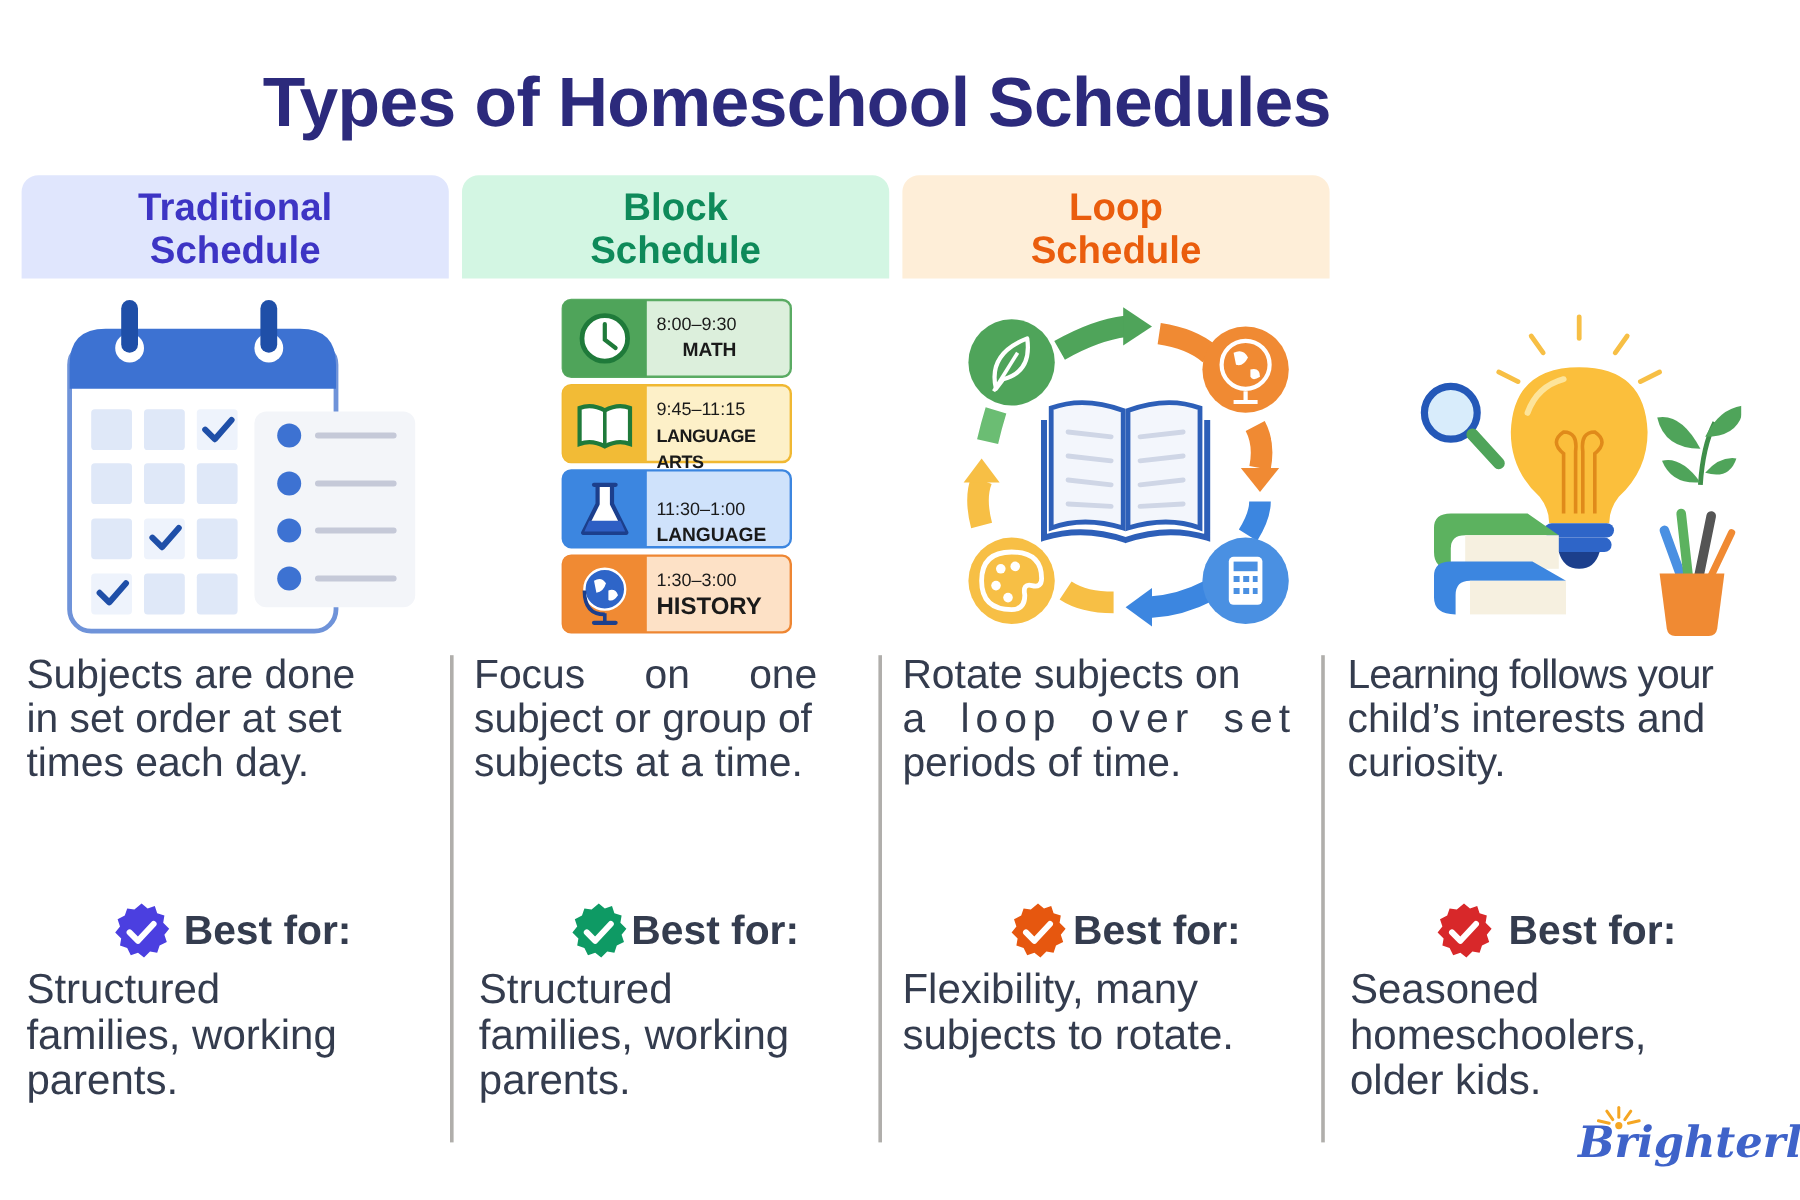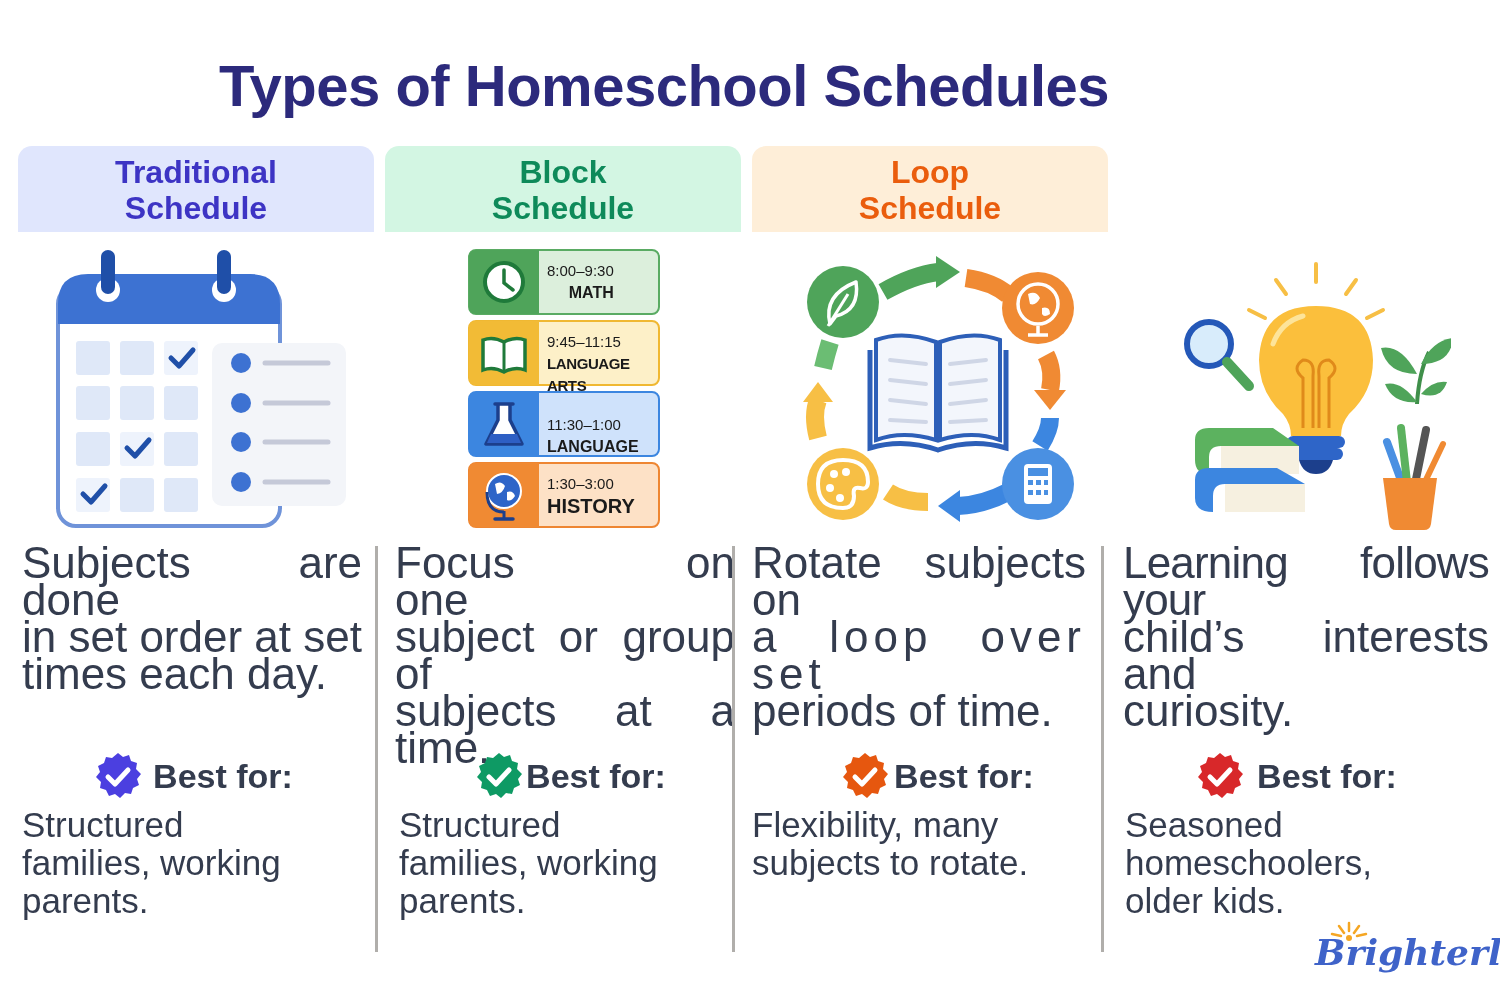--- a/index.html
+++ b/index.html
@@ -21,21 +21,21 @@
     width: 356px; height: 86px; border-radius: 14px 14px 0 0;
     display: flex; flex-direction: column; align-items: center; justify-content: center;
     font-size: 32px; font-weight: 700; line-height: 36px; text-align: center; padding-top: 2px;
   }
 
   .illus { position: absolute; top: 100px; left: 20px; width: 316px; height: 285px; }
   .illus svg { width: 100%; height: 100%; }
 
   .desc {
     position: absolute; top: 398px; left: 4px; width: 340px;
-    font-size: 44px; line-height: 37px; color: #343c4e; text-align: justify;
+    font-size: 34px; line-height: 37px; color: #343c4e; text-align: justify;
     text-align-last: left;
   }
   .desc span { display: block; }
 
   .best { position: absolute; top: 600px; left: 0; width: 350px; }
   .best-row { display: flex; align-items: center; height: 60px; justify-content: center; }
   .badge { width: 50px; height: 50px; margin-right: 10px; flex-shrink: 0; }
   .best-label { font-size: 34px; font-weight: 700; color: #343c4e; }
   .best-text { margin-top: 0; padding-left: 4px; font-size: 35px; line-height: 38px; color: #343c4e; }
   .best-text span { display: block; }

